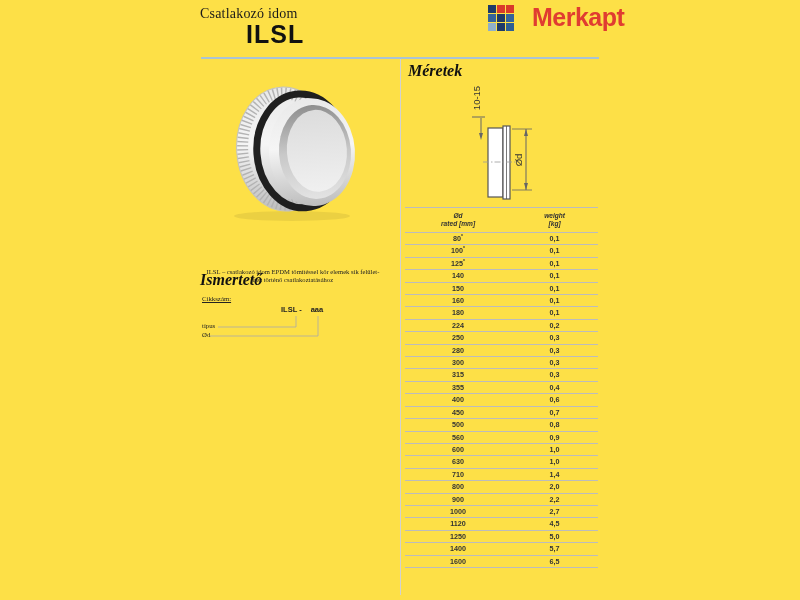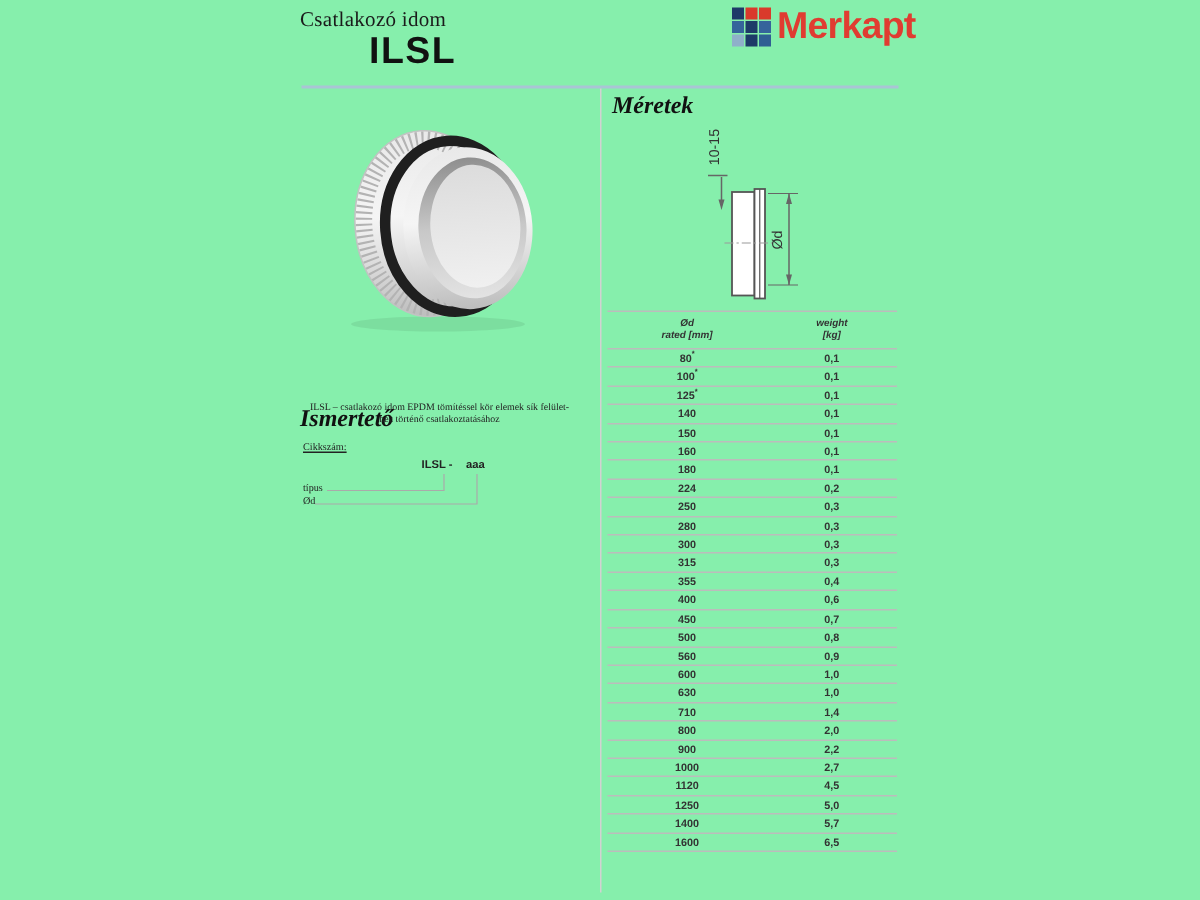--- a/index.html
+++ b/index.html
@@ -1,28 +1,28 @@
 <!DOCTYPE html>
 <html><head>
 <meta charset="utf-8">
 <style>
   html,body{margin:0;padding:0;background:#fff;}
   body{font-family:"Liberation Sans",sans-serif;-webkit-font-smoothing:antialiased;}
-  #stage{position:relative;width:800px;height:600px;background:#86efac;overflow:hidden;}
+  #stage{position:relative;width:800px;height:600px;background:#fde047;overflow:hidden;}
 
   
   .subtitle{position:absolute;left:200px;top:6px;font-family:"Liberation Serif",serif;
             font-size:14px;color:#1a1a1a;letter-spacing:.2px;}
   .title{position:absolute;left:199px;top:20px;font-size:25px;font-weight:900;
          color:#111;letter-spacing:1px;font-family:"Liberation Sans",sans-serif;margin-left:47px;}
   .blue-rule{position:absolute;left:201px;top:57px;width:398px;height:2px;background:#aac4d5;}
   .v-divider{position:absolute;left:400px;top:59px;width:1px;height:536px;background:#d2d2d2;}
 
   
-  .logo{position:absolute;left:488px;top:3px;display:flex;align-items:center;gap:4px;}
+  .logo{position:absolute;left:488px;top:3px;display:flex;align-items:center;gap:18px;}
   .logo-grid{display:grid;grid-template-columns:repeat(3,8px);grid-template-rows:repeat(3,8px);gap:1px;}
   .logo-grid span{display:block;width:8px;height:8px;}
   .logo-word{font-size:25px;font-weight:700;color:#e03c31;letter-spacing:-.5px;}
 
   
   .section-head{position:absolute;font-family:"Liberation Serif",serif;font-style:italic;
                 font-weight:700;font-size:16px;color:#111;}
   .descr{position:absolute;left:198px;top:268px;width:190px;text-align:center;
          font-family:"Liberation Serif",serif;font-size:6.6px;line-height:8px;color:#222;}
   .sku-label{position:absolute;left:202px;top:295px;font-family:"Liberation Serif",serif;

